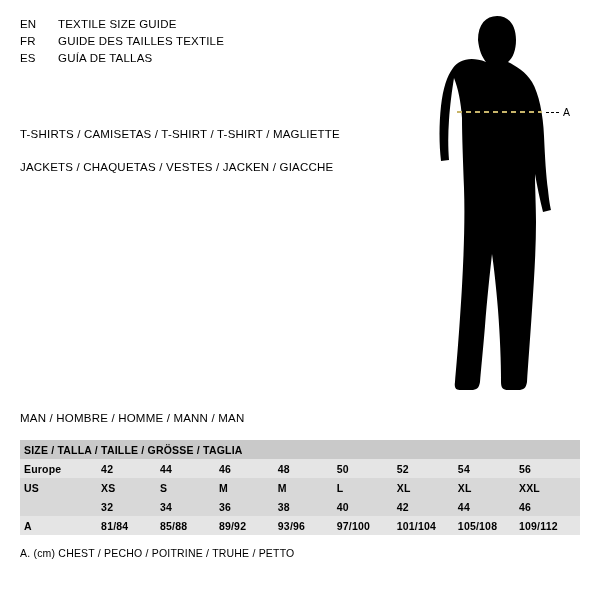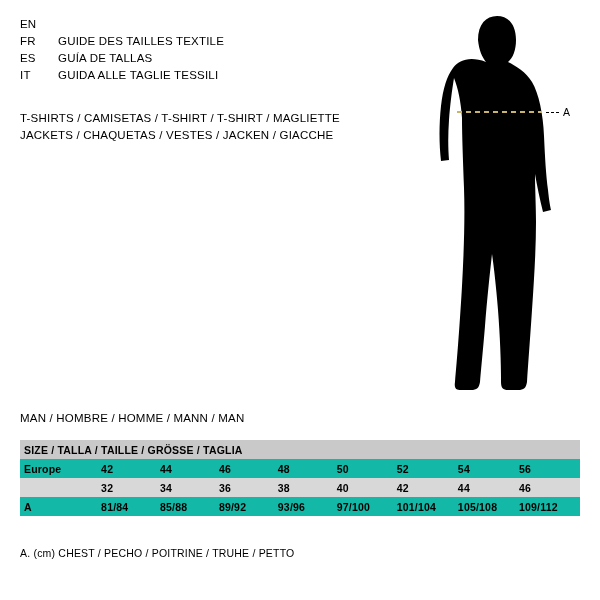--- a/index.html
+++ b/index.html
@@ -52,20 +52,21 @@
     left: 20px;
     top: 110px;
     width: 400px;
   }
   .cat-line {
     font-size: 11.5px;
     height: 17px;
     line-height: 17px;
     letter-spacing: 0.2px;
     white-space: nowrap;
+    margin-top: 16px;
   }
 
   
   .figure-wrap {
     position: absolute;
     left: 400px;
     top: 10px;
     width: 200px;
     height: 390px;
   }
@@ -115,21 +116,21 @@
     vertical-align: middle;
   }
   table.size-table thead th {
     background: #c9c9c9;
     padding-left: 4px;
   }
   table.size-table tbody tr.alt td {
     background: #d8d8d8;
   }
   table.size-table tbody tr td {
-    background: #14b8a6;
+    background: #e5e5e5;
   }
   table.size-table td.lbl {
     padding-left: 4px;
     width: 86px;
   }
   table.size-table td.val {
     width: 66px;
   }
   .note {
     position: absolute;
@@ -141,32 +142,29 @@
   }
 </style>
 </head>
 <body>
 
 <div class="page">
 
   <div class="lang-block">
     <div class="lang-row">
       <span class="lang-code">EN</span>
+      <span class="lang-text">TEXTILE SIZE GUIDE</span>
     </div>
     <div class="lang-row">
       <span class="lang-code">FR</span>
       <span class="lang-text">GUIDE DES TAILLES TEXTILE</span>
     </div>
     <div class="lang-row">
       <span class="lang-code">ES</span>
       <span class="lang-text">GUÍA DE TALLAS</span>
-    </div>
-    <div class="lang-row">
-      <span class="lang-code">IT</span>
-      <span class="lang-text">GUIDA ALLE TAGLIE TESSILI</span>
     </div>
   </div>
 
   <div class="cats">
     <div class="cat-line">T-SHIRTS / CAMISETAS / T-SHIRT / T-SHIRT / MAGLIETTE</div>
     <div class="cat-line">JACKETS / CHAQUETAS / VESTES / JACKEN / GIACCHE</div>
   </div>
 
   <div class="figure-wrap">
     <svg width="200" height="390" viewBox="0 0 200 390" xmlns="http://www.w3.org/2000/svg">
@@ -226,20 +224,31 @@
         <td class="val">42</td>
         <td class="val">44</td>
         <td class="val">46</td>
         <td class="val">48</td>
         <td class="val">50</td>
         <td class="val">52</td>
         <td class="val">54</td>
         <td class="val">56</td>
       </tr>
       <tr class="alt">
+        <td class="lbl">US</td>
+        <td class="val">XS</td>
+        <td class="val">S</td>
+        <td class="val">M</td>
+        <td class="val">M</td>
+        <td class="val">L</td>
+        <td class="val">XL</td>
+        <td class="val">XL</td>
+        <td class="val">XXL</td>
+      </tr>
+      <tr class="alt">
         <td class="lbl"></td>
         <td class="val">32</td>
         <td class="val">34</td>
         <td class="val">36</td>
         <td class="val">38</td>
         <td class="val">40</td>
         <td class="val">42</td>
         <td class="val">44</td>
         <td class="val">46</td>
       </tr>

